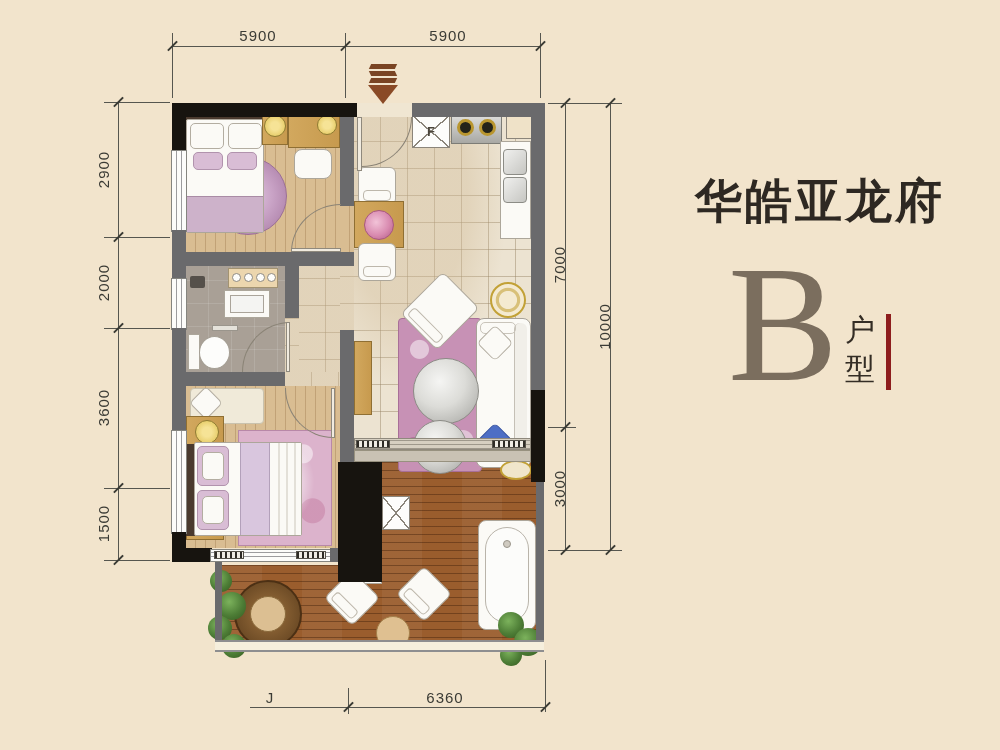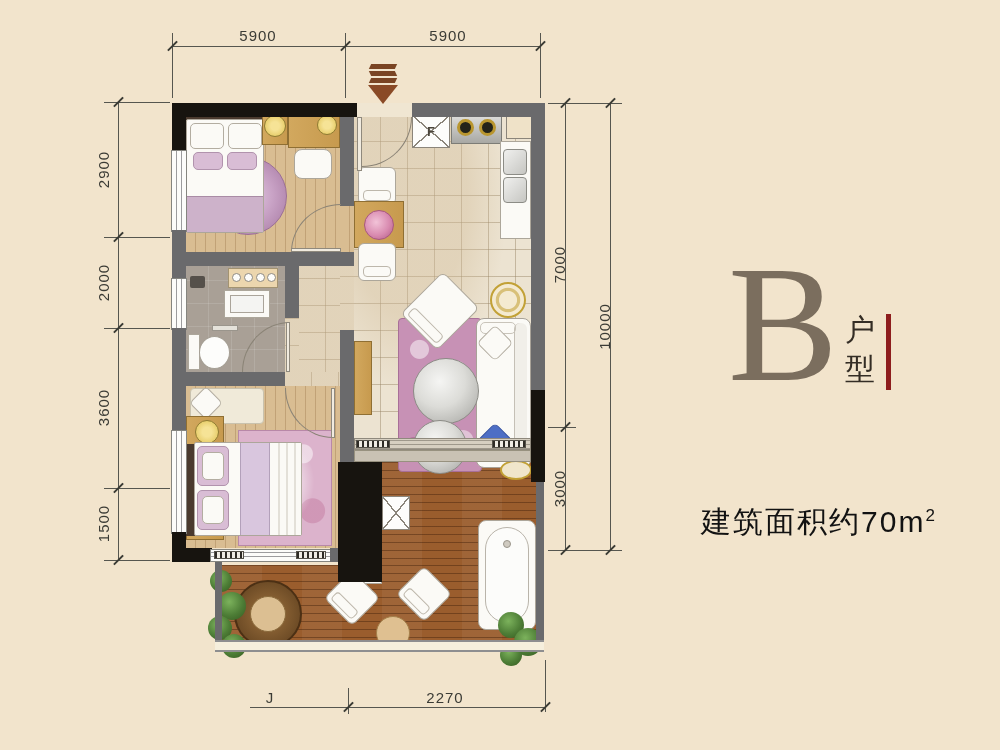--- a/index.html
+++ b/index.html
@@ -286,22 +286,20 @@
   <div class="abs dimlbl vlbl" style="left:519px;top:256px;width:80px;">7000</div>
   <div class="abs dimlbl vlbl" style="left:519px;top:480px;width:80px;">3000</div>
   <div class="abs dimlbl vlbl" style="left:559px;top:318px;width:90px;">10000</div>
 
   <div class="abs dim" style="left:250px;top:707px;width:295px;height:1px;"></div>
   <div class="abs dim" style="left:348px;top:688px;width:1px;height:26px;"></div>
   <div class="abs dim" style="left:545px;top:660px;width:1px;height:52px;"></div>
   <div class="abs tick" style="left:342px;top:706px;"></div>
   <div class="abs tick" style="left:539px;top:706px;"></div>
   <div class="abs dimlbl" style="left:240px;top:689px;width:60px;">J</div>
-  <div class="abs dimlbl" style="left:395px;top:689px;width:100px;">2270</div>
-
+  <div class="abs dimlbl" style="left:395px;top:689px;width:100px;">6360</div>
+
+  <div class="abs title" style="left:660px;top:170px;width:320px;">华皓亚龙府</div>
   <div class="abs bigB" style="left:728px;top:242px;">B</div>
   <div class="abs unitlbl" style="left:842px;top:310px;">户型</div>
   <div class="abs redbar" style="left:886px;top:314px;width:5px;height:76px;"></div>
-  <div class="abs areatxt" style="left:701px;top:502px;">
-    <span>建筑面积约</span><span>70</span><span>m</span><sup>2</sup>
-  </div>
 
 </div>
 
 </body></html>

